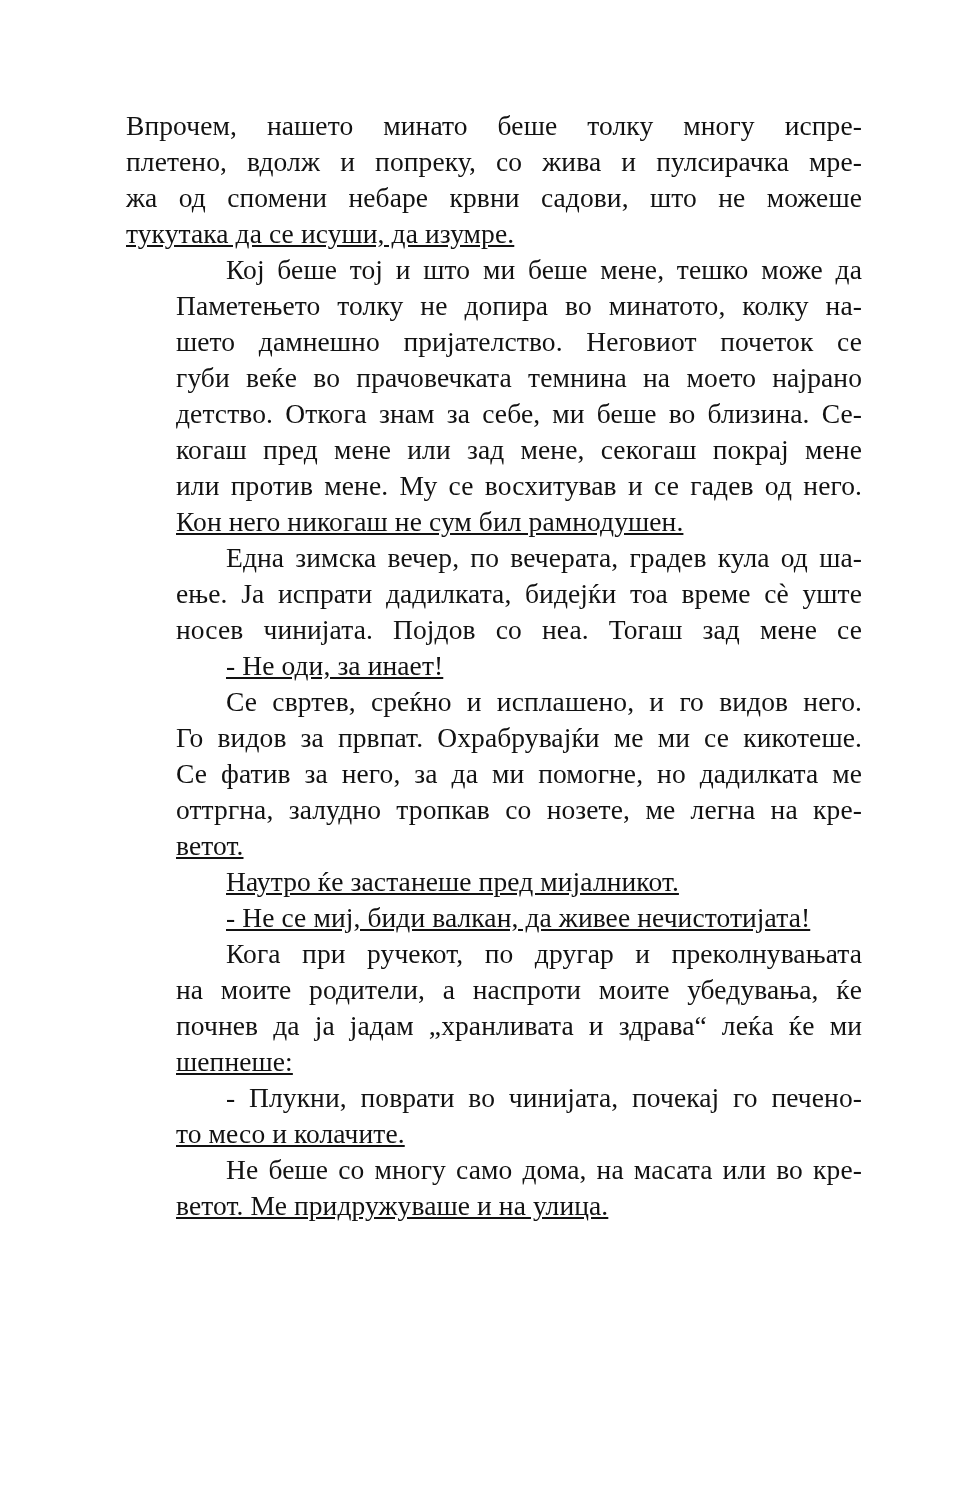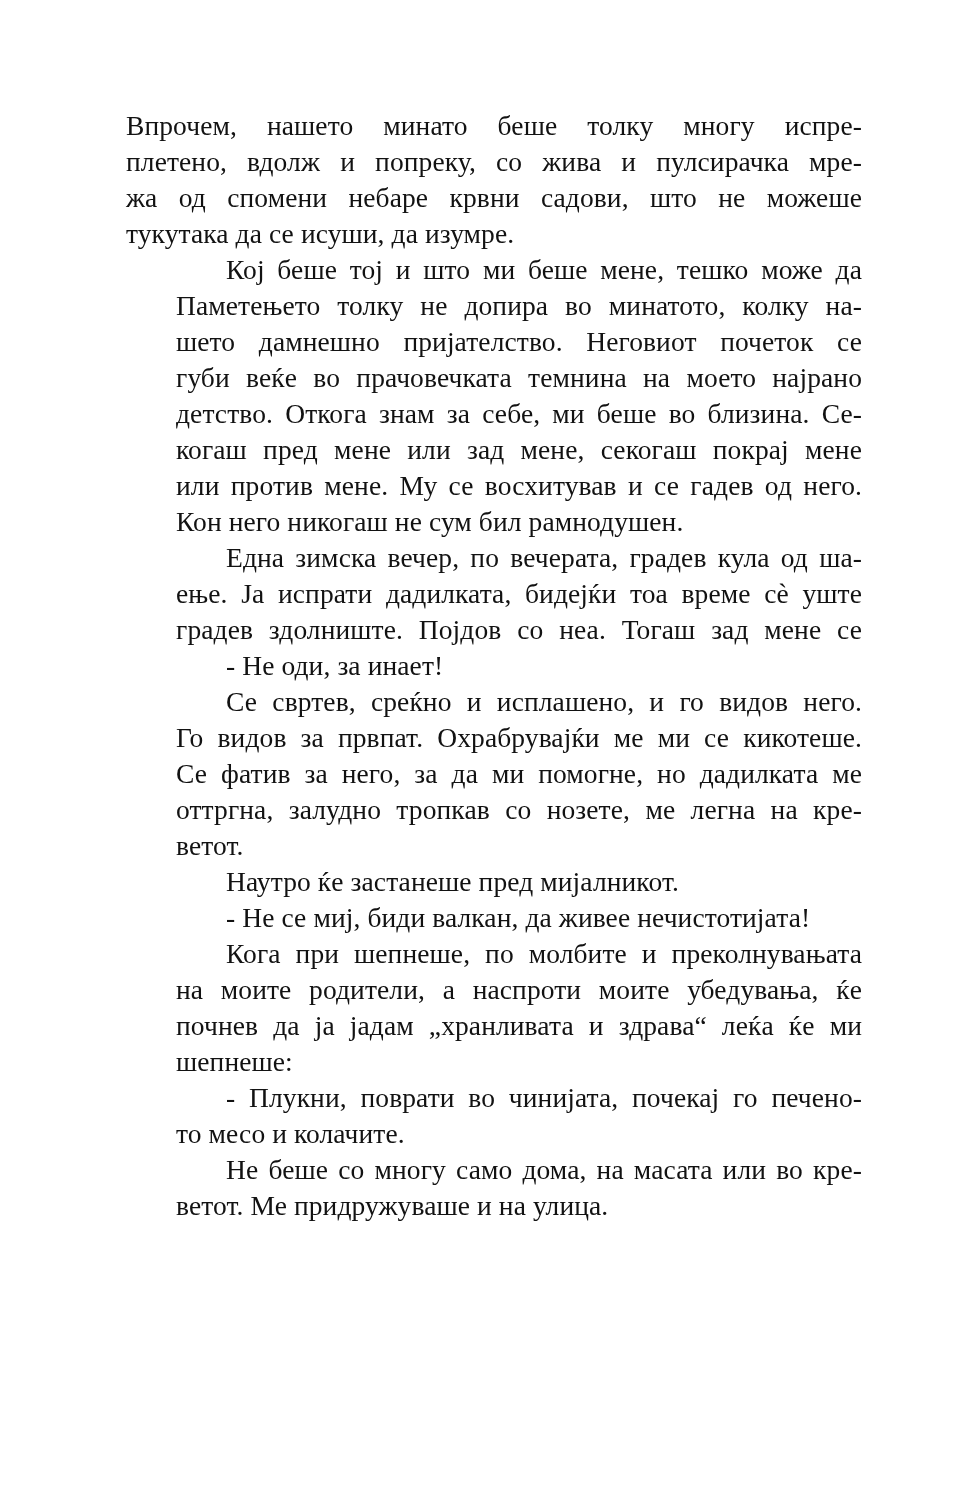--- a/index.html
+++ b/index.html
@@ -42,20 +42,21 @@
   
   .ln {
     display: block;
     text-align: justify;
     text-align-last: justify;
     white-space: pre-wrap;
   }
   .ln.last {
     text-align: left;
     text-align-last: left;
+    text-decoration: underline;
   }
   .ln.indent::before {
     content: "";
     display: inline-block;
     width: 50px;
   }
   .folio {
     position: absolute;
     right: 114px;
     top: 1424px;
@@ -87,21 +88,21 @@
       <span class="ln">губи веќе во прачовечката темнина на моето најрано</span>
       <span class="ln">детство. Откога знам за себе, ми беше во близина. Се-</span>
       <span class="ln">когаш пред мене или зад мене, секогаш покрај мене</span>
       <span class="ln">или против мене. Му се восхитував и се гадев од него.</span>
       <span class="ln last">Кон него никогаш не сум бил рамнодушен.</span>
     </p>
 
     <p class="para">
       <span class="ln indent">Една зимска вечер, по вечерата, градев кула од ша-</span>
       <span class="ln">ење. Ја испрати дадилката, бидејќи тоа време сѐ уште</span>
-      <span class="ln">градев здолниште. Појдов со неа. Тогаш зад мене се</span>
+      <span class="ln">носев чинијата. Појдов со неа. Тогаш зад мене се</span>
     </p>
 
     <p class="para">
       <span class="ln indent last">- Не оди, за инает!</span>
     </p>
 
     <p class="para">
       <span class="ln indent">Се свртев, среќно и исплашено, и го видов него.</span>
       <span class="ln">Го видов за првпат. Охрабрувајќи ме ми се кикотеше.</span>
       <span class="ln">Се фатив за него, за да ми помогне, но дадилката ме</span>
@@ -112,21 +113,21 @@
 
     <p class="para">
       <span class="ln indent last">Наутро ќе застанеше пред мијалникот.</span>
     </p>
 
     <p class="para">
       <span class="ln indent last">- Не се миј, биди валкан, да живее нечистотијата!</span>
     </p>
 
     <p class="para">
-      <span class="ln indent">Кога при шепнеше, по молбите и преколнувањата</span>
+      <span class="ln indent">Кога при ручекот, по другар и преколнувањата</span>
       <span class="ln">на моите родители, а наспроти моите убедувања, ќе</span>
       <span class="ln">почнев да ја јадам „хранливата и здрава“ леќа ќе ми</span>
       <span class="ln last">шепнеше:</span>
     </p>
 
     <p class="para">
       <span class="ln indent">- Плукни, поврати во чинијата, почекај го печено-</span>
       <span class="ln last">то месо и колачите.</span>
     </p>
 

